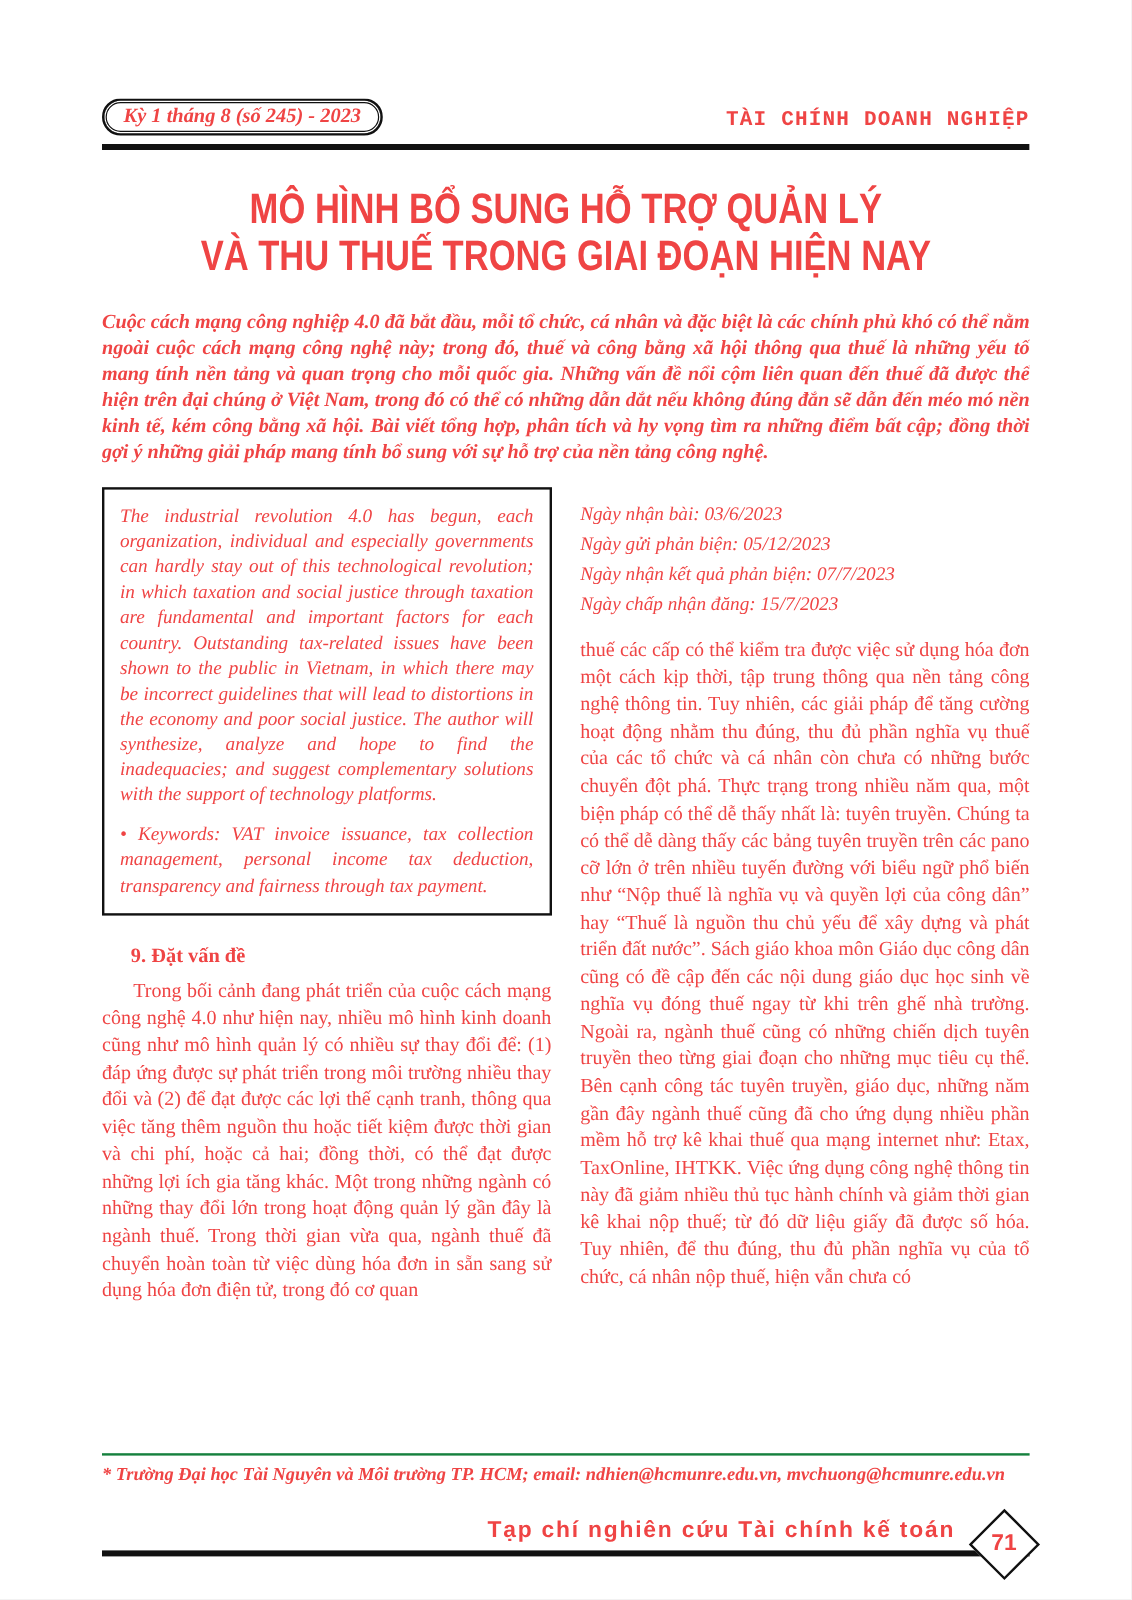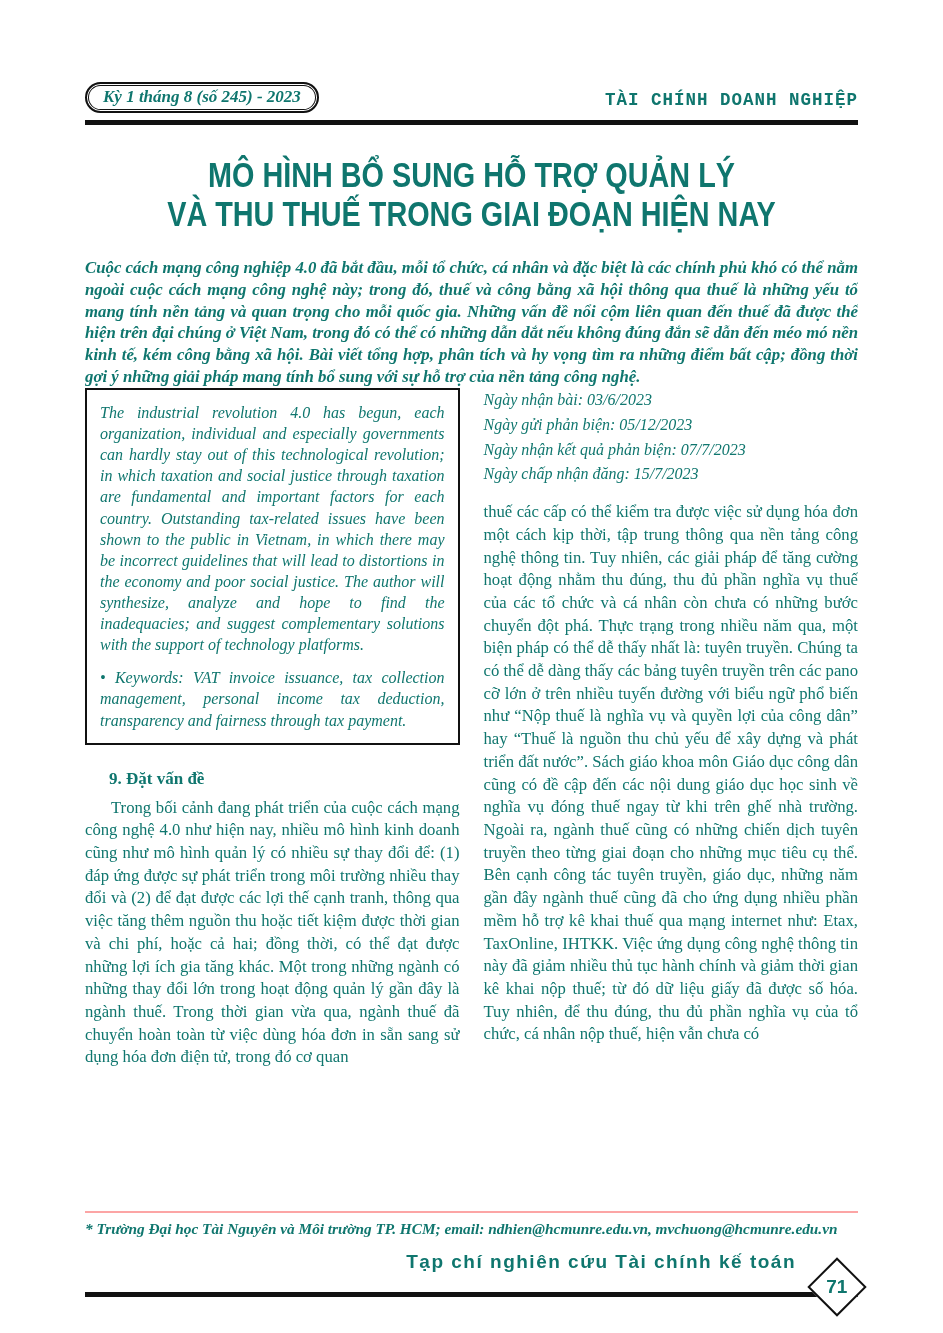--- a/index.html
+++ b/index.html
@@ -6,21 +6,21 @@
     margin: 0;
     padding: 0;
     background: #e8e8e8;
   }
   .page {
     position: relative;
     width: 943px;
     height: 1333px;
     margin: 0 auto;
     background: #ffffff;
-    color: #0f766e;
+    color: #ef4444;
     overflow: hidden;
   }
 
   .content {
     position: absolute;
     left: 85px;
     right: 85px;
     top: 82px;
     height: 1120px;
     overflow: hidden;
@@ -95,22 +95,24 @@
     margin-top: 7px;
     font-family: "Liberation Serif", serif;
     font-style: italic;
     font-size: 16.4px;
     line-height: 1.3;
     text-align: justify;
   }
 
   
   .columns {
+    margin-top: 18px;
     display: flex;
     gap: 24px;
+    align-items: center;
   }
   .col { flex: 1 1 0; min-width: 0; }
 
   .en-box {
     border: 2.5px solid #111;
     padding: 12px 13px;
     font-family: "Liberation Serif", serif;
     font-style: italic;
     font-size: 16px;
     line-height: 1.32;
@@ -142,21 +144,21 @@
   }
   .indent { text-indent: 26px; }
   .right-body { margin-top: 14px; }
 
   
   .footnote {
     position: absolute;
     left: 85px;
     right: 85px;
     bottom: 95px;
-    border-top: 2px solid #fca5a5;
+    border-top: 2px solid #15803d;
     padding-top: 7px;
     font-family: "Liberation Serif", serif;
     font-weight: bold;
     font-style: italic;
     font-size: 15.3px;
   }
 
   
   .footer {
     position: absolute;
@@ -169,21 +171,21 @@
     position: absolute;
     left: 0;
     right: 0;
     bottom: 8px;
     height: 5px;
     background: #111;
   }
   .footer-text {
     position: absolute;
     right: 62px;
-    bottom: 32px;
+    bottom: 18px;
     font-family: "Liberation Sans", sans-serif;
     font-weight: bold;
     font-size: 19px;
     letter-spacing: 1.5px;
     white-space: nowrap;
   }
   .page-diamond {
     position: absolute;
     right: 0px;
     bottom: -3px;

